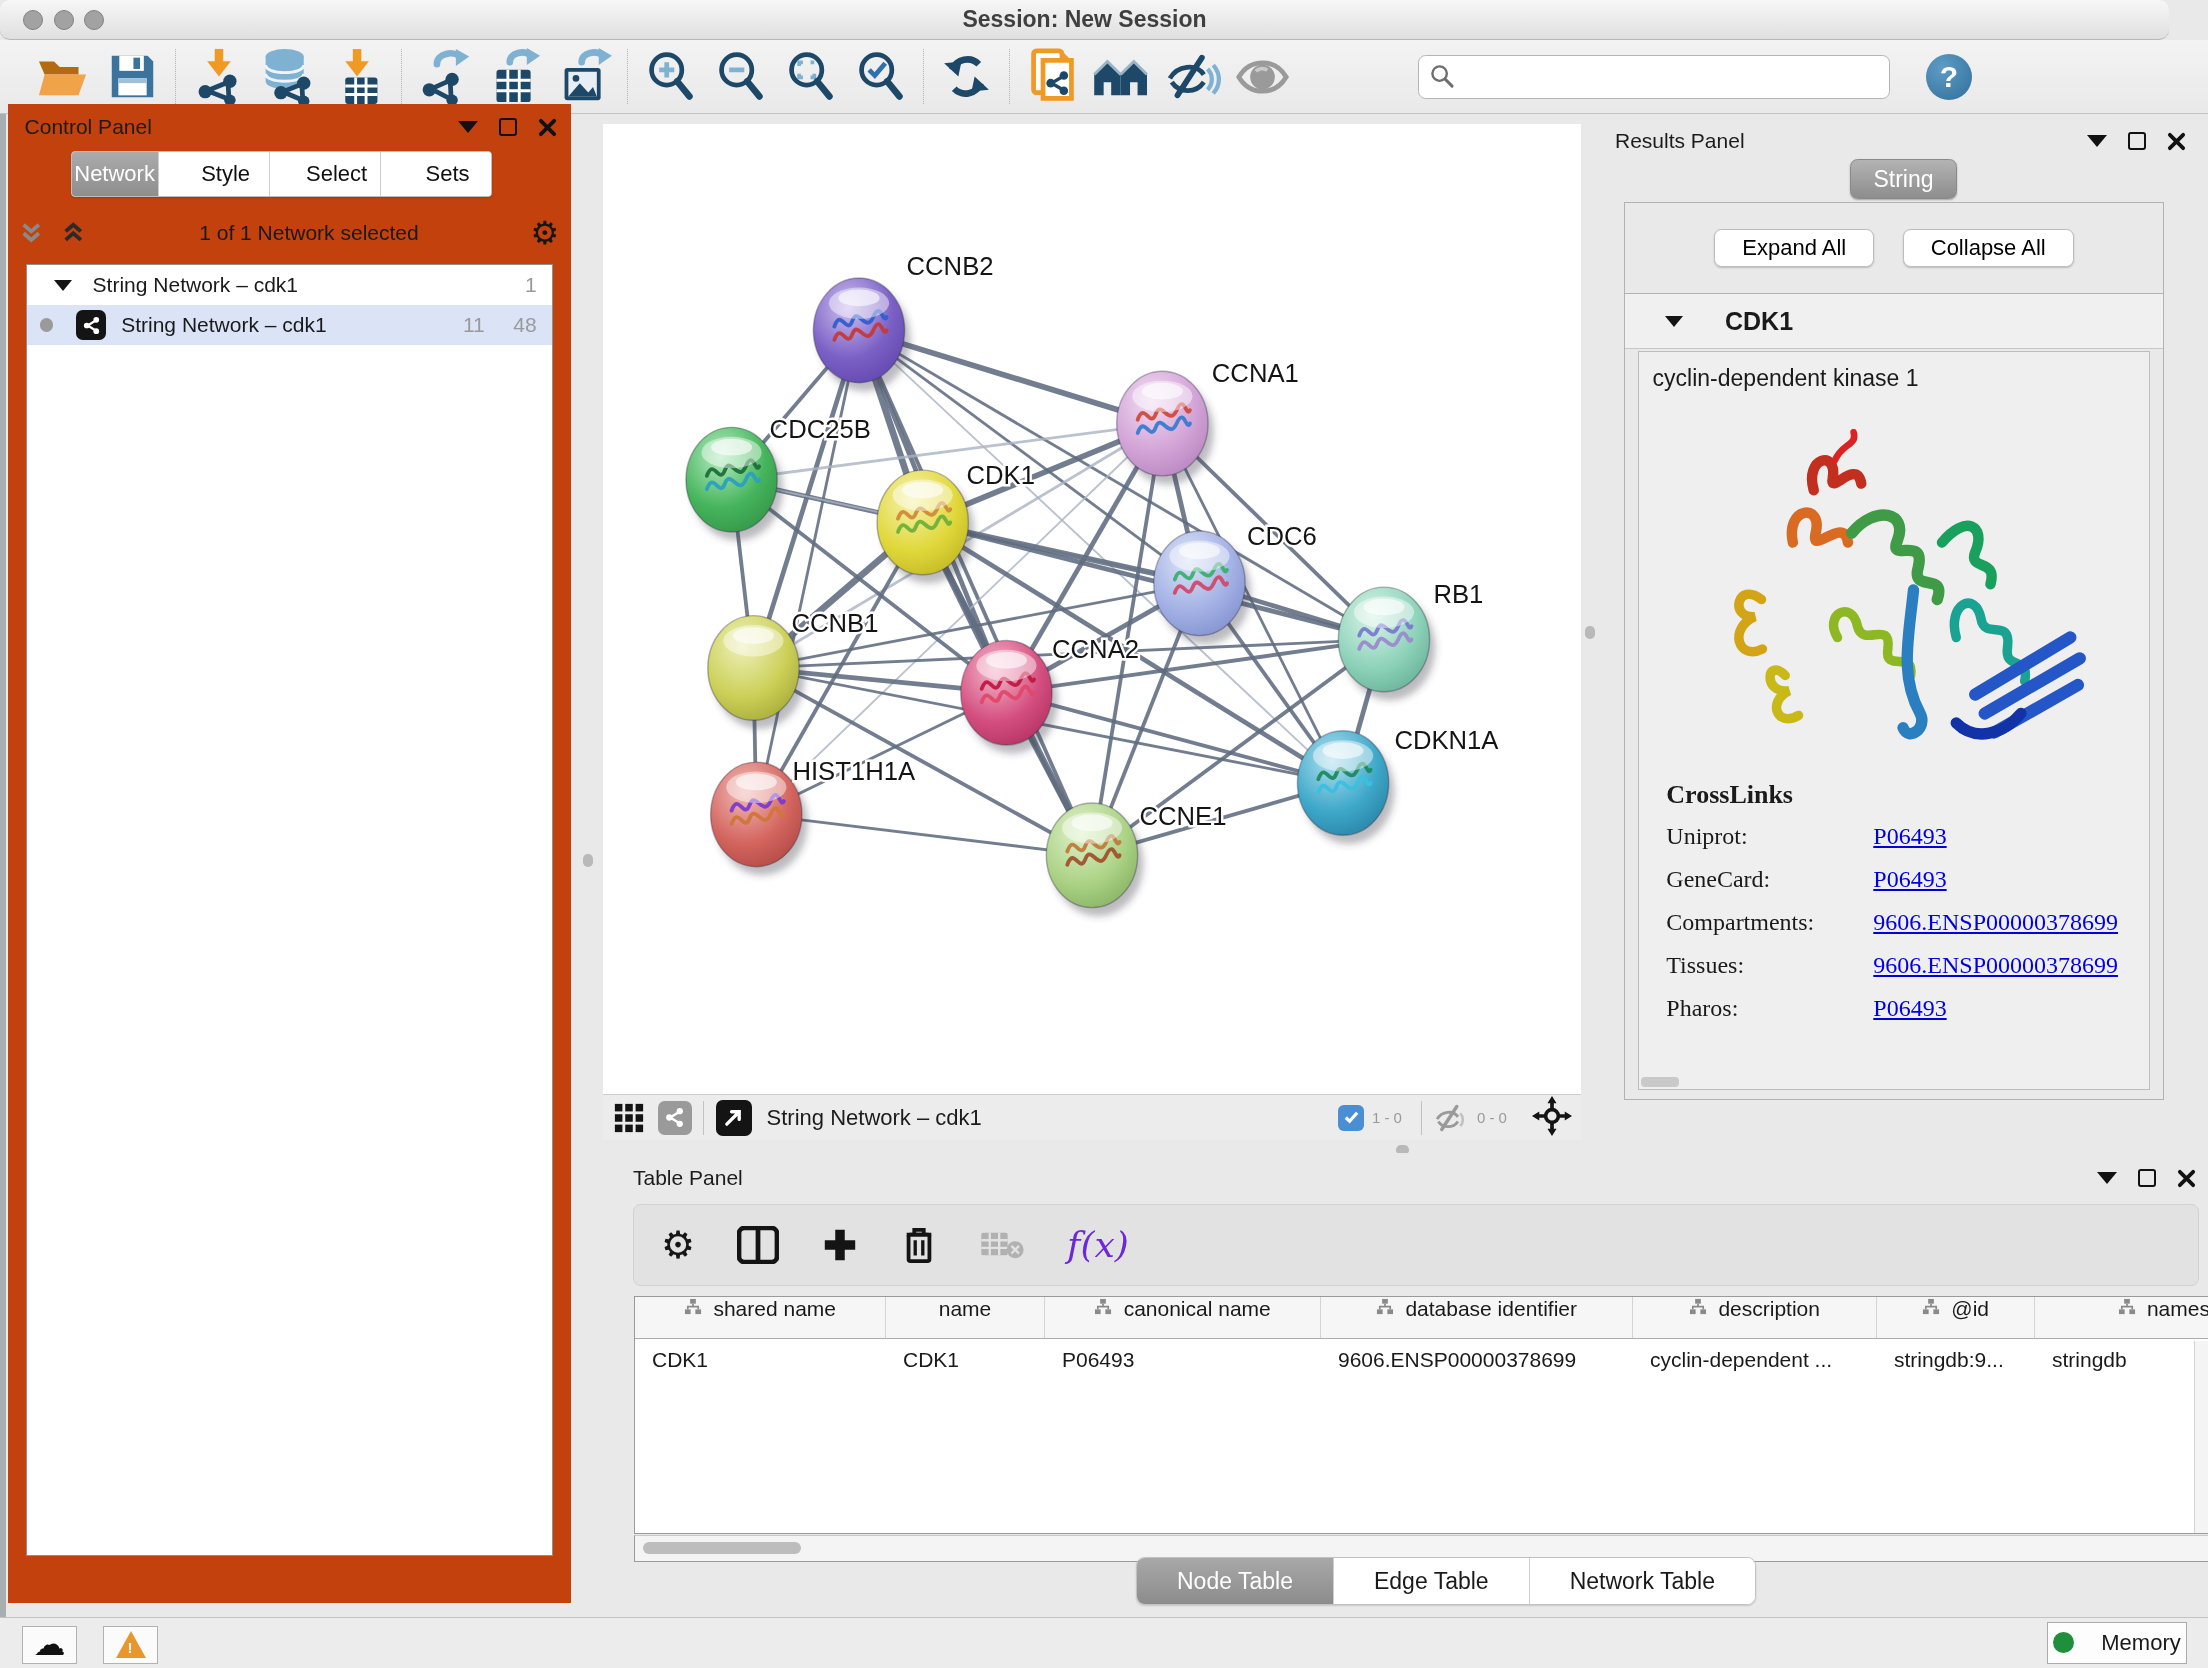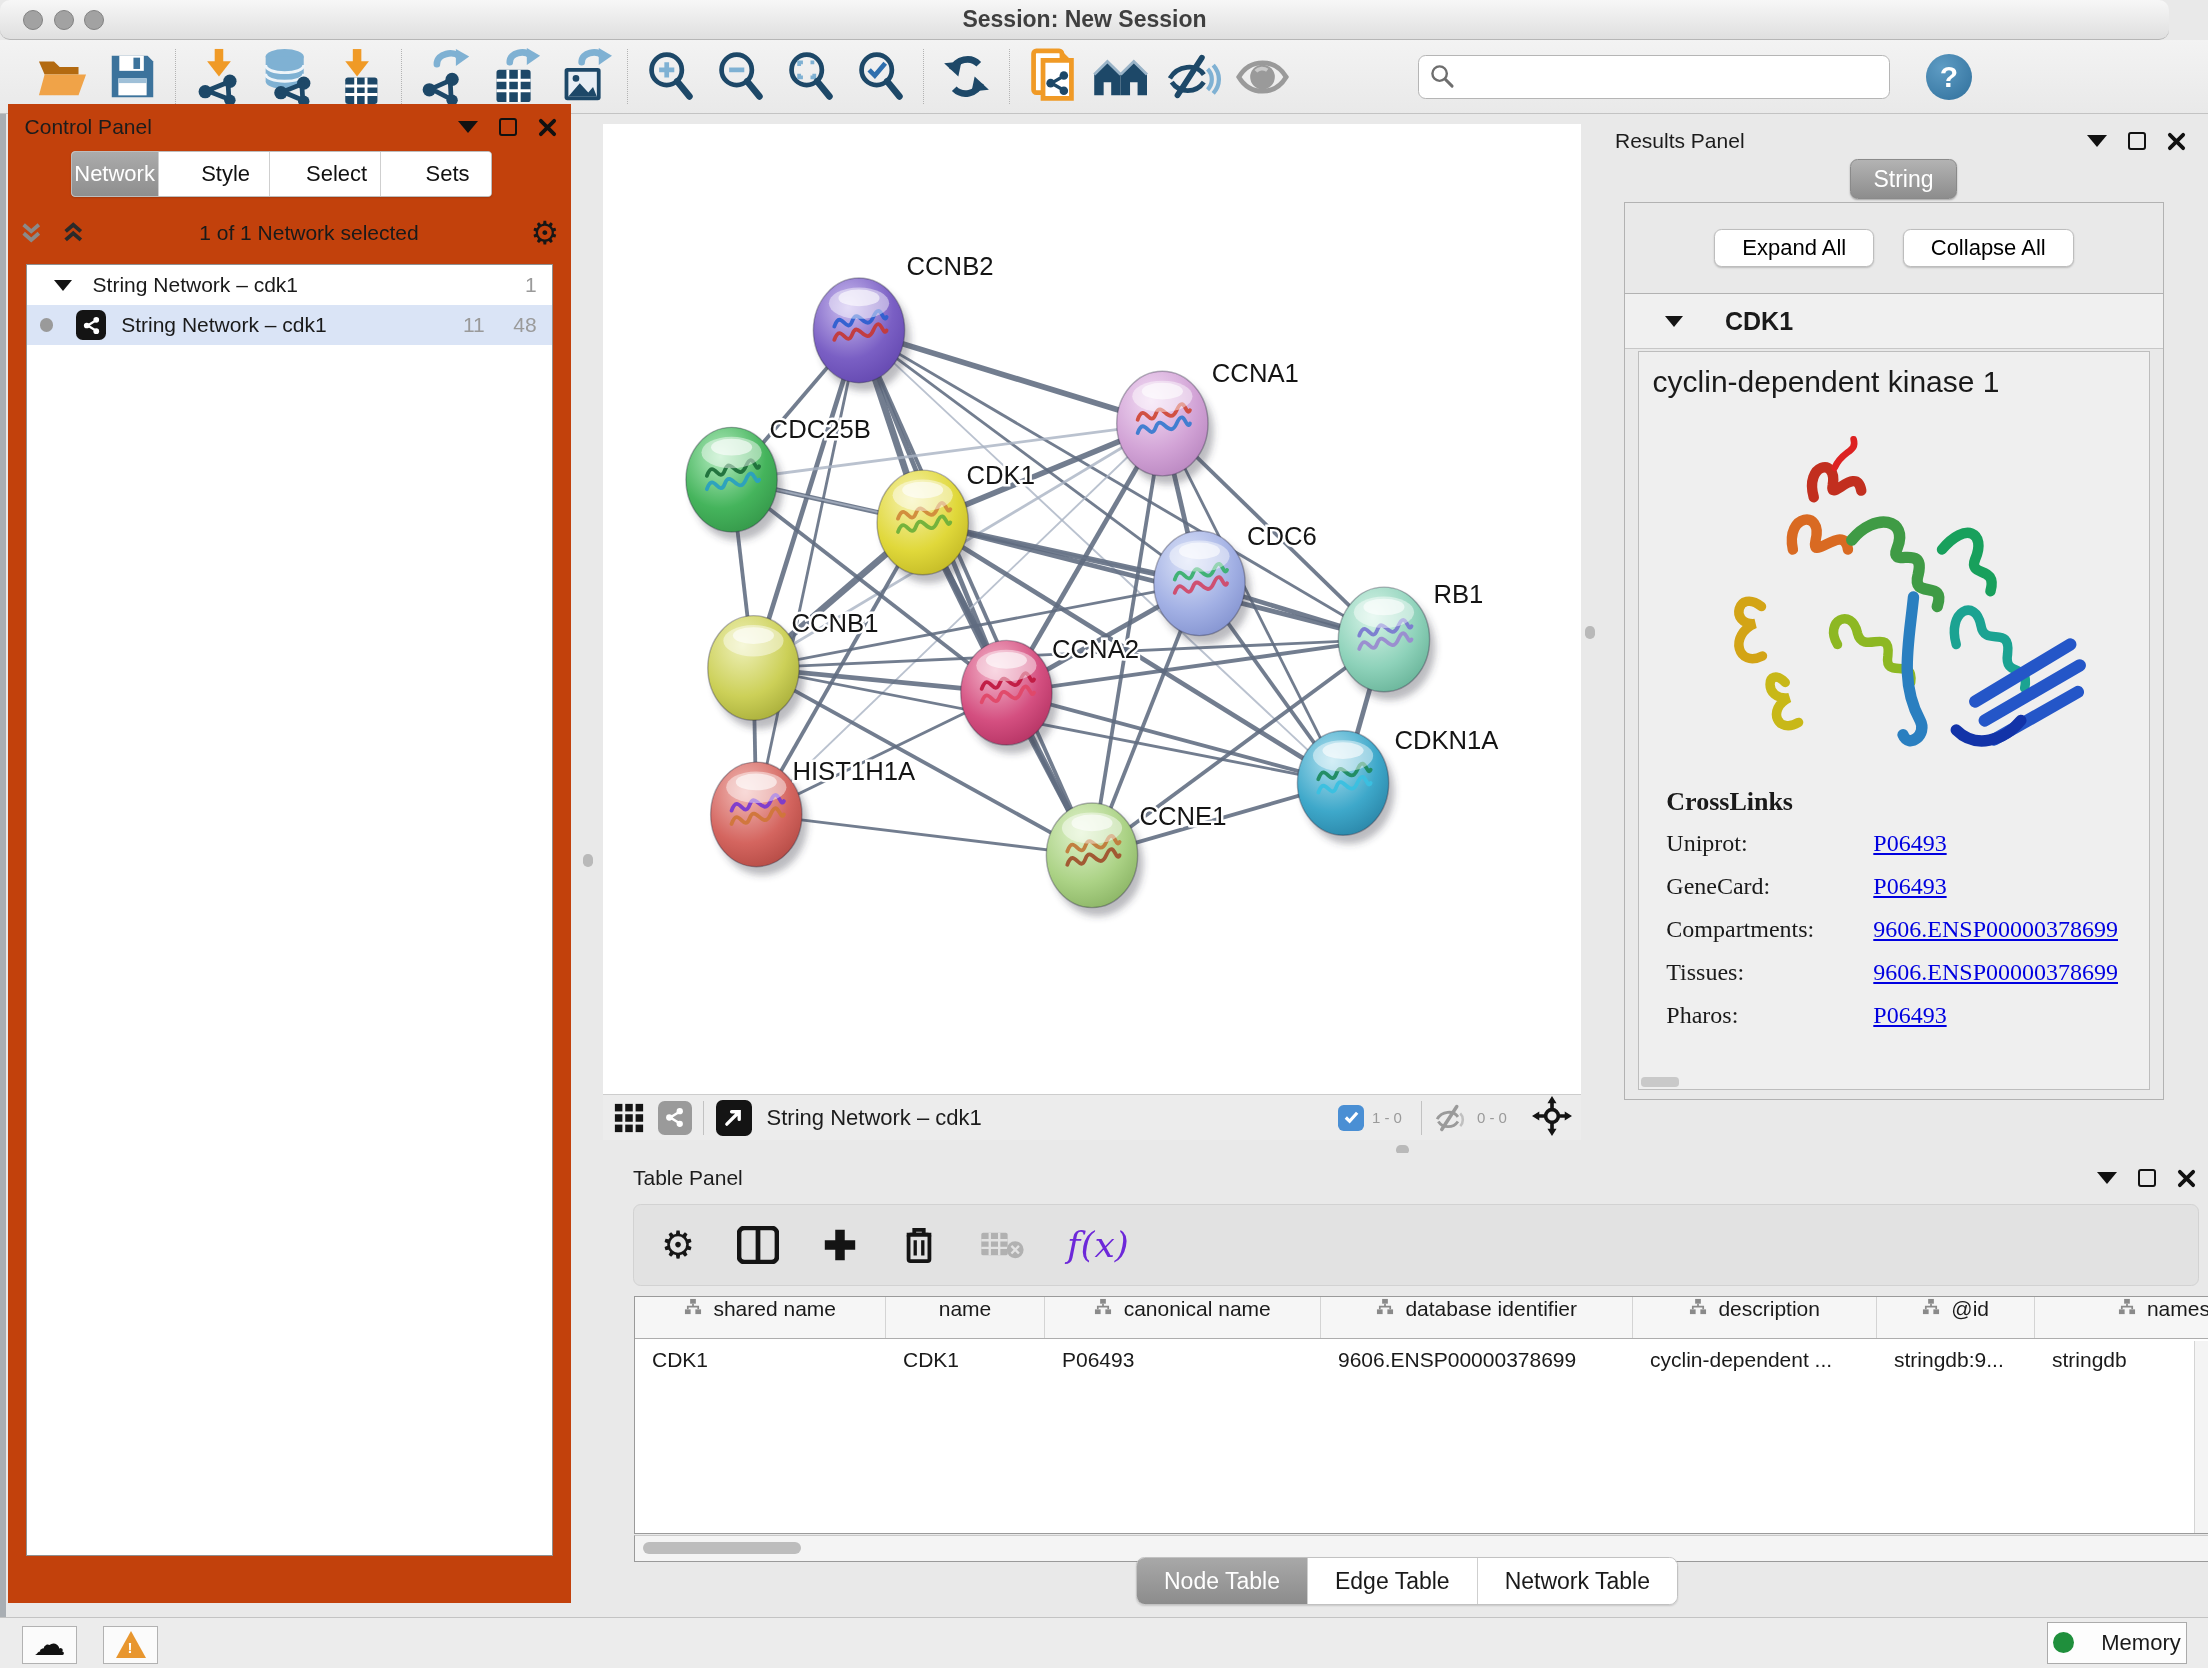--- a/index.html
+++ b/index.html
@@ -83,21 +83,21 @@
   .rp-box { position:absolute; left:26px; top:84px; width:540px; height:898px; background:#e9e9e9;
     border:1px solid #b2b2b2; }
   .rp-buttons { height:91px; border-bottom:1.9px solid #b2b2b2; display:flex; align-items:center;
     justify-content:center; gap:28.5px; }
   .rp-btn { background:#fff; border:1px solid #bdbdbd; border-radius:7.6px; height:38px; padding:0 27px;
     font-size:22px; display:flex; align-items:center; box-shadow:0 1px 1.9px rgba(0,0,0,.2); }
   .gene-head { height:55px; display:flex; align-items:center; border-bottom:1px solid #c7c7c7; background:#f0f0f0; }
   .gene-name { font-size:25px; font-weight:bold; margin-left:42px; }
   .gene-body { position:absolute; left:13.3px; top:148px; right:13.3px; bottom:9.5px; background:#efefef;
     border:1px solid #bdbdbd; overflow:hidden; }
-  .gene-desc { font-size:30px; padding:13.3px 0 0 13.3px; }
+  .gene-desc { font-size:23px; padding:13.3px 0 0 13.3px; }
   .crosslinks { font-family:"Liberation Serif",serif; padding:0 0 0 27px; }
   .cl-head { font-size:26px; font-weight:bold; margin-bottom:13.3px; }
   .cl-row { display:flex; font-size:24px; margin-bottom:16px; }
   .cl-row .lbl { width:207px; }
   .cl-row a { color:#0000e0; text-decoration:underline; }
   .rp-scroll-stub { position:absolute; left:1.9px; bottom:1.9px; width:38px; height:9.5px; background:#c9c9c9; border-radius:3.8px;}
 
   
   .table-panel { position:absolute; left:608px; top:1153px; width:1611px; height:464px; background:#e9e9e9; }
   .tp-head { display:flex; align-items:center; justify-content:space-between; padding:13.3px 23px 5.7px 25px; }
@@ -114,21 +114,21 @@
   .t-row .cell { padding-left:17px; display:flex; align-items:center; font-size:21px; flex:none;
     overflow:hidden; white-space:nowrap; }
   .h-scroll { position:absolute; left:26px; top:382px; width:1580px; height:27px; background:#f4f4f4;
     border:1.9px solid #9a9a9a; border-top:1px solid #c9c9c9; }
   .h-thumb { position:absolute; left:7.6px; top:5.7px; width:158px; height:12.4px; background:#bdbdbd; border-radius:6.7px; }
   .v-scroll { position:absolute; right:3.8px; top:44px; width:15px; height:192px; background:#f4f4f4;
     border-left:1px solid #d4d4d4; }
   .table-tabs { position:absolute; left:528px; top:404px; display:flex; height:48px;
     border-radius:8.6px; overflow:hidden; border:1px solid #c2c2c2; box-shadow:0 1px 1.9px rgba(0,0,0,.15); }
   .table-tab { display:flex; align-items:center; justify-content:center; font-size:23px; background:#fff;
-    border-right:1px solid #cfcfcf; padding:0 27px; }
+    border-right:1px solid #cfcfcf; padding:0 40px; }
   .table-tab:last-child { border-right:none; }
   .table-tab.active { background:linear-gradient(#a8a8a8,#8c8c8c); color:#fff; }
 
   
   .statusbar { position:absolute; left:0; top:1617px; width:2208px; height:51px; background:#ececec;
     border-top:1px solid #c3c3c3; }
   .sb-btn { position:absolute; top:7.6px; width:55px; height:38px; background:#fbfbfb; border:1.9px solid #b2b2b2;
     display:flex; align-items:center; justify-content:center; }
   .cloud-glyph { font-size:32px; color:#111; line-height:0.9; }
   .warn-tri { position:relative; width:0; height:0; border-left:15px solid transparent;

